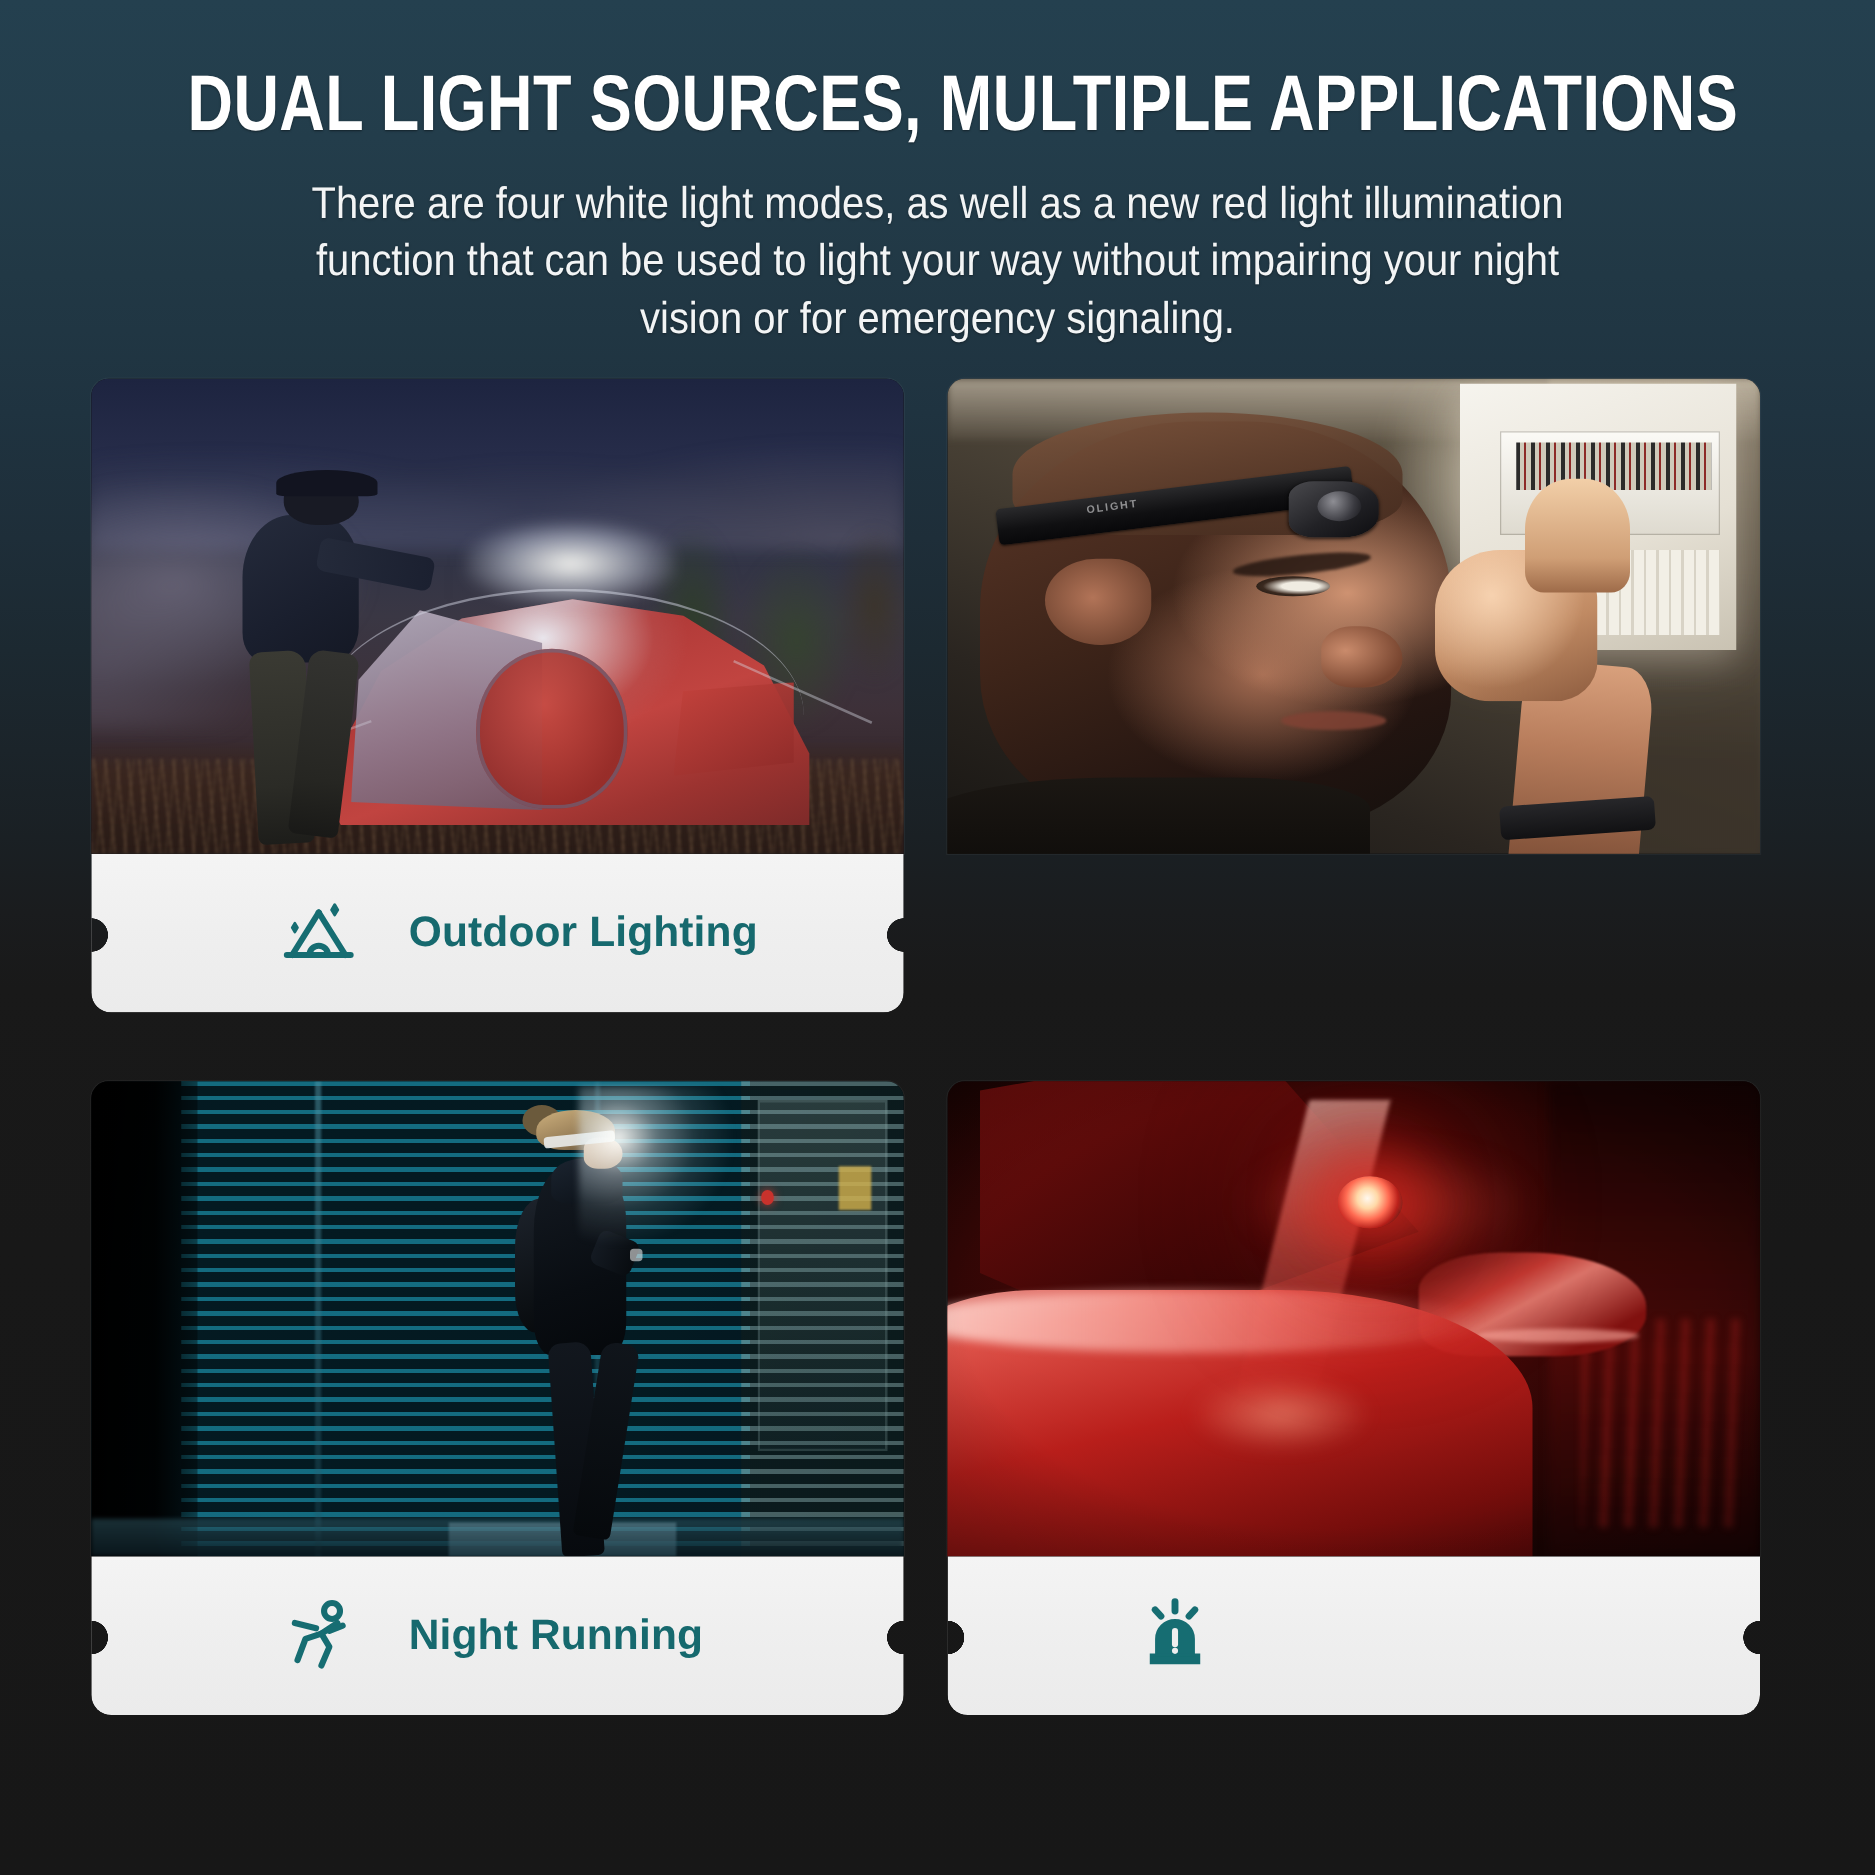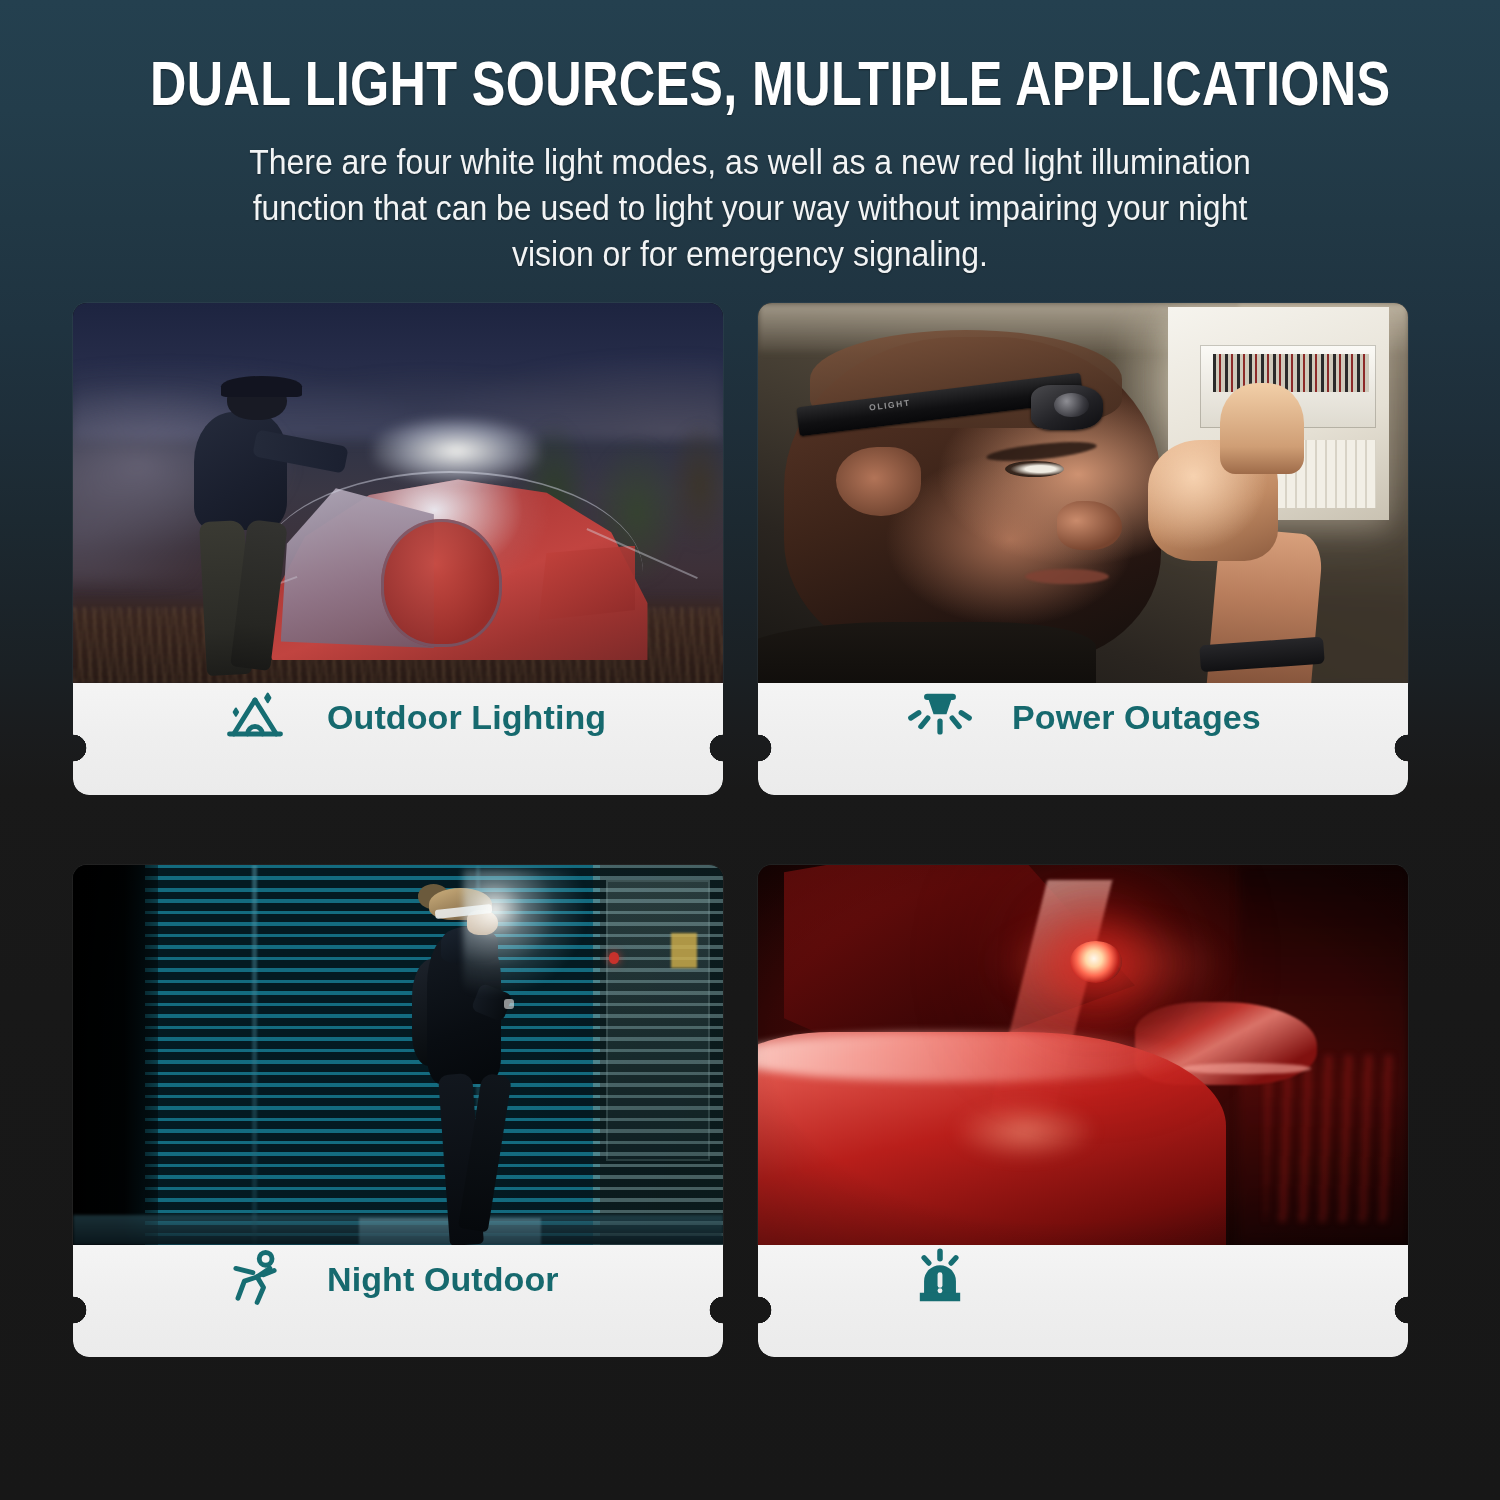--- a/index.html
+++ b/index.html
@@ -86,24 +86,24 @@
     border-radius: 14px 14px 0 0;
     overflow:hidden;
     background:#0c0c0e;
     box-shadow: 0 0 0 1px rgba(255,255,255,0.045);
   }
   .photo > * { position:absolute; }
 
   
   .label-panel {
     position:absolute; left:0; top:380px;
-    width:650px; height:112px;
+    width:650px; height:127px;
     background: linear-gradient(180deg,#f4f4f4 0%, #efefef 45%, #ebebeb 100%);
     border-radius: 0 0 16px 16px;
-    display:flex; align-items:flex-start;
+    display:flex; align-items:center;
     box-shadow: 0 3px 9px rgba(0,0,0,0.55);
     -webkit-mask-image:
       radial-gradient(circle 14px at 0px 65px, transparent 13.2px, #000 13.6px),
       radial-gradient(circle 14px at 650px 65px, transparent 13.2px, #000 13.6px);
     -webkit-mask-composite: source-in;
     mask-image:
       radial-gradient(circle 14px at 0px 65px, transparent 13.2px, #000 13.6px),
       radial-gradient(circle 14px at 650px 65px, transparent 13.2px, #000 13.6px);
     mask-composite: intersect;
   }
@@ -541,36 +541,20 @@
         <div class="p2-strap"></div>
         <div class="p2-strap-txt">OLIGHT</div>
         <div class="p2-lamp-body"></div>
         <div class="p2-lamp-lens"></div>
         <div class="p2-shoulder"></div>
         <div class="p2-arm2"></div>
         <div class="p2-watch"></div>
         <div class="p2-hand"></div>
         <div class="p2-fingers"></div>
       </div>
-      <div class="label-panel">
-        <div class="label-inner">
-          <span class="label-icon">
-            <svg viewBox="0 0 64 64" fill="none" stroke="currentColor" stroke-width="5" stroke-linecap="round">
-              <path d="M20 13 H44" stroke-width="6"></path>
-              <path d="M23 16 H41 L37 28 H27 Z" fill="currentColor" stroke-width="3"></path>
-              <path d="M32 36 V46"></path>
-              <path d="M20.5 33 L14 41"></path>
-              <path d="M43.5 33 L50 41"></path>
-              <path d="M12 28 L4.5 33"></path>
-              <path d="M52 28 L59.5 33"></path>
-            </svg>
-          </span>
-          <span class="label-text">Power Outages</span>
-        </div>
-      </div>
     </div>
 
     <div class="card">
       <div class="photo">
         <div class="p3-bg"></div>
         <div class="p3-louvre"></div>
         <div class="p3-louvre-r"></div>
         <div class="p3-seam1"></div>
         <div class="p3-seam2"></div>
         <div class="p3-door"></div>
@@ -598,21 +582,21 @@
         <div class="label-inner">
           <span class="label-icon">
             <svg viewBox="0 0 64 64" fill="none" stroke="currentColor" stroke-width="4.6" stroke-linecap="round" stroke-linejoin="round">
               <circle cx="42" cy="13" r="6"></circle>
               <path d="M46 22 L34 30 L40 40 L34 54"></path>
               <path d="M34 30 L22 34 L16 50"></path>
               <path d="M30 26 L14 22"></path>
               <path d="M40 28 L50 24"></path>
             </svg>
           </span>
-          <span class="label-text">Night Outdoor</span>
+          <span class="label-text">Night Running</span>
         </div>
       </div>
     </div>
 
     <div class="card">
       <div class="photo">
         <div class="p4-bg"></div>
         <div class="p4-bg-right"></div>
         <div class="p4-bg-bars"></div>
         <div class="p4-wind"></div>

